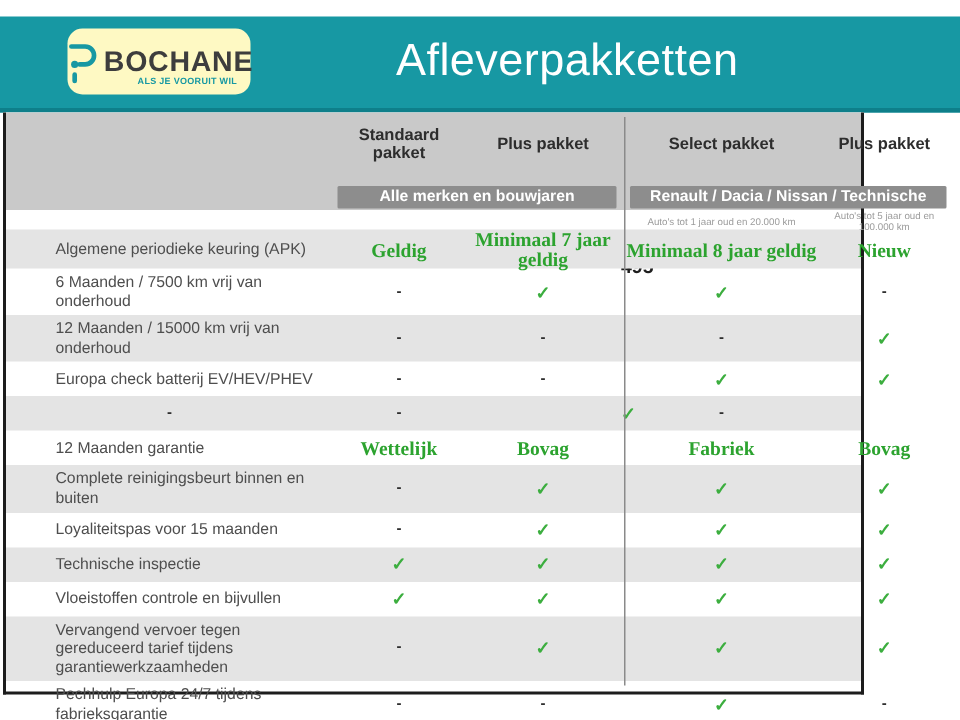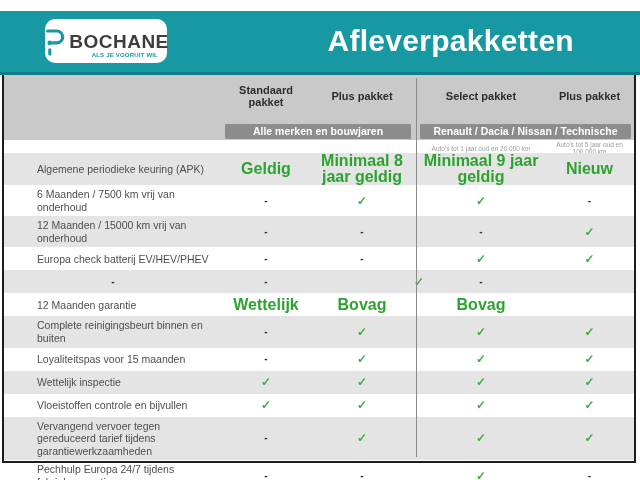--- a/index.html
+++ b/index.html
@@ -8,36 +8,36 @@
     background:#ffffff;font-family:"Liberation Sans", sans-serif;
     -webkit-font-smoothing:antialiased;
   }
   
   .topbar{
     position:absolute;top:11px;left:0;width:640px;height:61px;
     background:#1798a3;border-bottom:3px solid #0e7f8a;
   }
   .logo-box{
     position:absolute;left:45px;top:8px;width:122px;height:44px;
-    background:#ffffff;border-radius:10px;
+    background:#fef9c3;border-radius:10px;
     display:flex;align-items:center;justify-content:center;gap:4px;
   }
   .logo-icon{flex:0 0 auto;margin-top:2px;}
   .logo-text{font-size:19px;font-weight:bold;color:#3d3d3d;letter-spacing:.5px;line-height:1;}
   .logo-tagline{
     position:absolute;right:9px;bottom:5px;font-size:6px;font-weight:bold;
     color:#1798a3;letter-spacing:.2px;
   }
   .page-title{
-    position:absolute;left:264px;top:13px;width:310px;text-align:right;
-    color:#ffffff;font-size:30px;font-weight:bold;letter-spacing:.3px;
+    position:absolute;left:264px;top:13px;width:310px;text-align:left;
+    color:#ffffff;font-size:30px;font-weight:normal;letter-spacing:.3px;
   }
   
   .panel{
-    position:absolute;top:75px;left:2px;width:634px;height:388px;
+    position:absolute;top:75px;left:2px;width:574px;height:388px;
     box-sizing:border-box;background:#ffffff;
     border-left:2px solid #1c1c1c;border-right:2px solid #1c1c1c;border-bottom:2px solid #1c1c1c;
   }
   .v-divider{
     position:absolute;left:412px;top:3px;bottom:4px;width:1px;
     background:#8a8a8a;z-index:5;
   }
   
   .cols{
     display:grid;
@@ -66,21 +66,21 @@
   
   .rows{position:absolute;top:78px;left:0;right:0;}
   .row{min-height:23px;}
   .row.odd{background:#e4e4e4;}
   .row .label{
     padding:3px 8px 3px 33px;font-size:10.5px;color:#4e4e4e;line-height:1.2;
   }
   .cell{text-align:center;line-height:1;}
   .v-check{color:#3cae3f;font-size:12px;font-weight:bold;}
   .v-dash{color:#2e2e2e;font-size:10px;font-weight:bold;}
-  .v-text{color:#2ca32f;font-size:16px;font-weight:bold;}
+  .v-text{color:#2ca32f;font-size:13px;font-weight:bold;font-family:Liberation Serif, serif;}
 </style>
 </head>
 <body>
 
 <div class="topbar">
   <div class="logo-box">
     <svg class="logo-icon" width="22" height="30" viewBox="0 0 24 32" aria-hidden="true">
       <path d="M5 4 H15 A6.5 6.5 0 0 1 15 17 H11" fill="none" stroke="#1798a3" stroke-width="3.4" stroke-linecap="round"></path>
       <circle cx="7.4" cy="17" r="2.6" fill="#1798a3"></circle>
       <path d="M7.4 24.5 v4.5" fill="none" stroke="#1798a3" stroke-width="3.4" stroke-linecap="round"></path>
@@ -122,23 +122,23 @@
       <div></div>
       <div class="price">€ 495</div>
       <div class="price">€ 995</div>
     </div>
   </div>
 
   <div class="rows" id="rows">
       <div class="cols row odd">
         <div class="label">Algemene periodieke keuring (APK)</div>
         <div class="cell v-text">Geldig</div>
+        <div class="cell v-text">Minimaal 7 jaar geldig</div>
+        <div></div>
         <div class="cell v-text">Minimaal 8 jaar geldig</div>
-        <div></div>
-        <div class="cell v-text">Minimaal 9 jaar geldig</div>
         <div class="cell v-text">Nieuw</div>
       </div>
       <div class="cols row even">
         <div class="label">6 Maanden / 7500 km vrij van onderhoud</div>
         <div class="cell v-dash">-</div>
         <div class="cell v-check">✓</div>
         <div></div>
         <div class="cell v-check">✓</div>
         <div class="cell v-dash">-</div>
       </div>
@@ -163,40 +163,41 @@
         <div class="cell v-dash">-</div>
         <div></div>
         <div class="cell v-check">✓</div>
         <div class="cell v-dash">-</div>
       </div>
       <div class="cols row even">
         <div class="label">12 Maanden  garantie</div>
         <div class="cell v-text">Wettelijk</div>
         <div class="cell v-text">Bovag</div>
         <div></div>
+        <div class="cell v-text">Fabriek</div>
         <div class="cell v-text">Bovag</div>
       </div>
       <div class="cols row odd">
         <div class="label">Complete reinigingsbeurt binnen en buiten</div>
         <div class="cell v-dash">-</div>
         <div class="cell v-check">✓</div>
         <div></div>
         <div class="cell v-check">✓</div>
         <div class="cell v-check">✓</div>
       </div>
       <div class="cols row even">
         <div class="label">Loyaliteitspas voor 15 maanden</div>
         <div class="cell v-dash">-</div>
         <div class="cell v-check">✓</div>
         <div></div>
         <div class="cell v-check">✓</div>
         <div class="cell v-check">✓</div>
       </div>
       <div class="cols row odd">
-        <div class="label">Wettelijk inspectie</div>
+        <div class="label">Technische inspectie</div>
         <div class="cell v-check">✓</div>
         <div class="cell v-check">✓</div>
         <div></div>
         <div class="cell v-check">✓</div>
         <div class="cell v-check">✓</div>
       </div>
       <div class="cols row even">
         <div class="label">Vloeistoffen controle en bijvullen</div>
         <div class="cell v-check">✓</div>
         <div class="cell v-check">✓</div>

